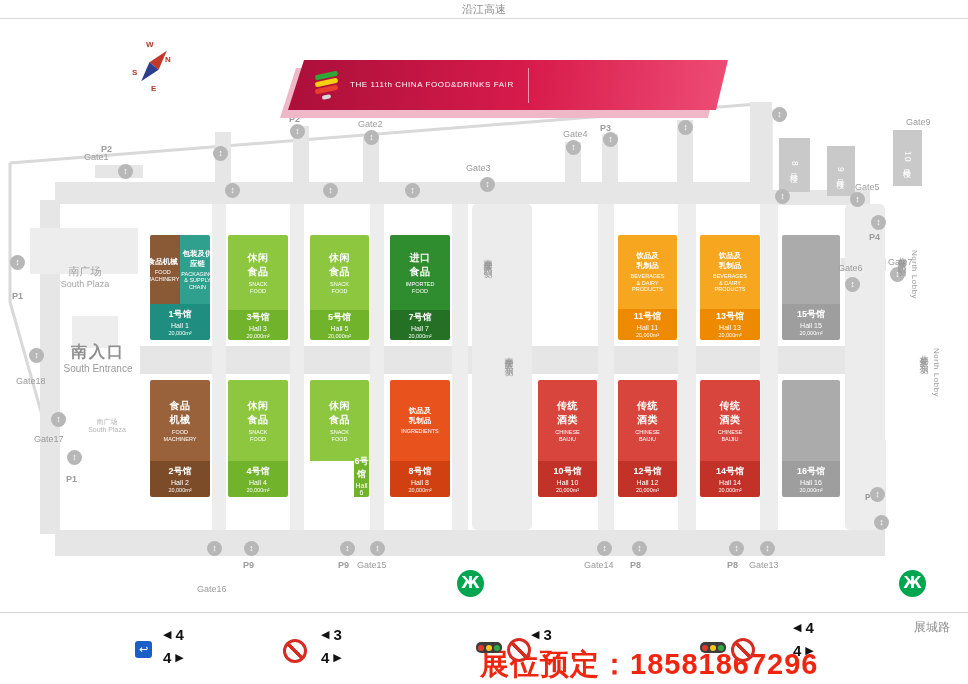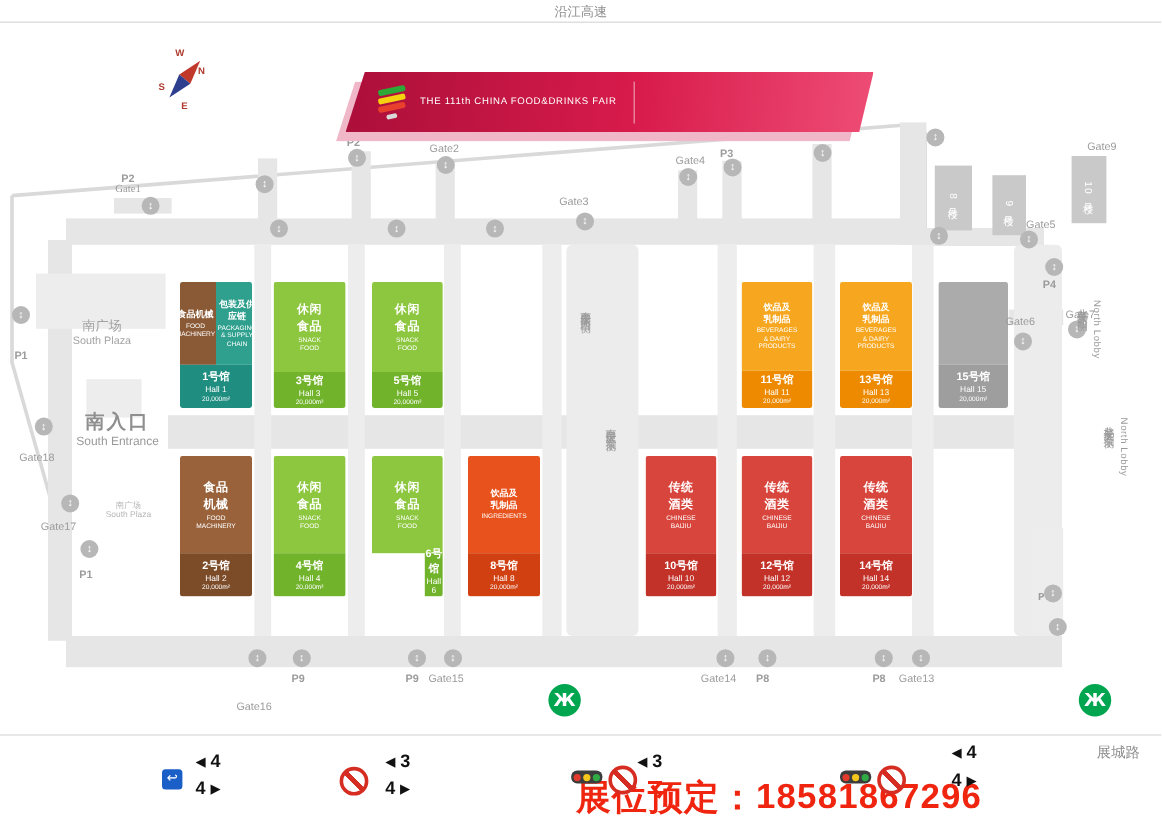--- a/index.html
+++ b/index.html
@@ -244,20 +244,31 @@
       <div class="hall-top" style="background: rgb(141, 198, 63);">
         <span class="hall-cn">休闲食品</span>
         <span class="hall-en">SNACK FOOD</span>
       </div>
       <div class="hall-bottom" style="background: rgb(114, 179, 44); margin-left: 44px;">
         <span class="hall-no">6号馆</span>
         <span class="hall-no-en">Hall 6</span>
         <span class="hall-area">20,000m²</span>
       </div>
     </div>
+    <div class="hall" style="left: 390px; top: 235px; width: 60px; height: 105px;">
+      <div class="hall-top" style="background: rgb(47, 140, 47);">
+        <span class="hall-cn">进口食品</span>
+        <span class="hall-en">IMPORTED FOOD</span>
+      </div>
+      <div class="hall-bottom" style="background: rgb(36, 112, 36);">
+        <span class="hall-no">7号馆</span>
+        <span class="hall-no-en">Hall 7</span>
+        <span class="hall-area">20,000m²</span>
+      </div>
+    </div>
     <div class="hall" style="left: 390px; top: 380px; width: 60px; height: 117px;">
       <div class="hall-top" style="background: rgb(232, 82, 28);">
         <span class="hall-cn small">饮品及乳制品</span>
         <span class="hall-en">INGREDIENTS</span>
       </div>
       <div class="hall-bottom" style="background: rgb(208, 64, 16);">
         <span class="hall-no">8号馆</span>
         <span class="hall-no-en">Hall 8</span>
         <span class="hall-area">20,000m²</span>
       </div>
@@ -318,21 +329,29 @@
       </div>
     </div>
     <div class="hall" style="left: 782px; top: 235px; width: 58px; height: 105px;">
       <div class="hall-top" style="background: rgb(171, 171, 171);"></div>
       <div class="hall-bottom" style="background: rgb(158, 158, 158);">
         <span class="hall-no">15号馆</span>
         <span class="hall-no-en">Hall 15</span>
         <span class="hall-area">20,000m²</span>
       </div>
     </div>
-    <div class="gate-label" style="left: 96px; top: 152px; font-family: Liberation Serif, serif;">Gate1</div>
+    <div class="hall" style="left: 782px; top: 380px; width: 58px; height: 117px;">
+      <div class="hall-top" style="background: rgb(171, 171, 171);"></div>
+      <div class="hall-bottom" style="background: rgb(158, 158, 158);">
+        <span class="hall-no">16号馆</span>
+        <span class="hall-no-en">Hall 16</span>
+        <span class="hall-area">20,000m²</span>
+      </div>
+    </div>
+    <div class="gate-label" style="left: 84px; top: 152px;">Gate1</div>
     <div class="gate-label" style="left: 358px; top: 119px;">Gate2</div>
     <div class="gate-label" style="left: 466px; top: 163px;">Gate3</div>
     <div class="gate-label" style="left: 563px; top: 129px;">Gate4</div>
     <div class="gate-label" style="left: 855px; top: 182px;">Gate5</div>
     <div class="gate-label" style="left: 838px; top: 263px;">Gate6</div>
     <div class="gate-label" style="left: 888px; top: 257px;">Gate7</div>
     <div class="gate-label" style="left: 906px; top: 117px;">Gate9</div>
     <div class="gate-label" style="left: 749px; top: 560px;">Gate13</div>
     <div class="gate-label" style="left: 584px; top: 560px;">Gate14</div>
     <div class="gate-label" style="left: 357px; top: 560px;">Gate15</div>

